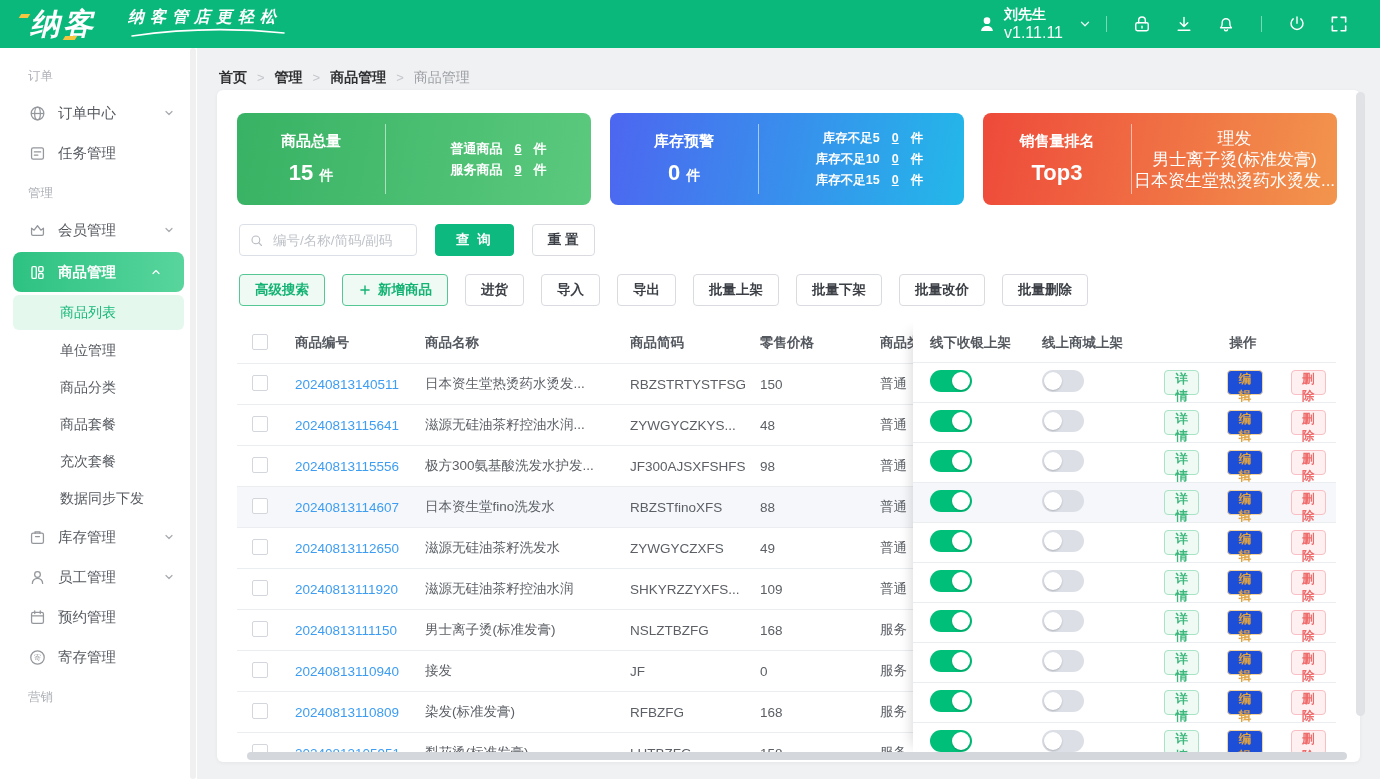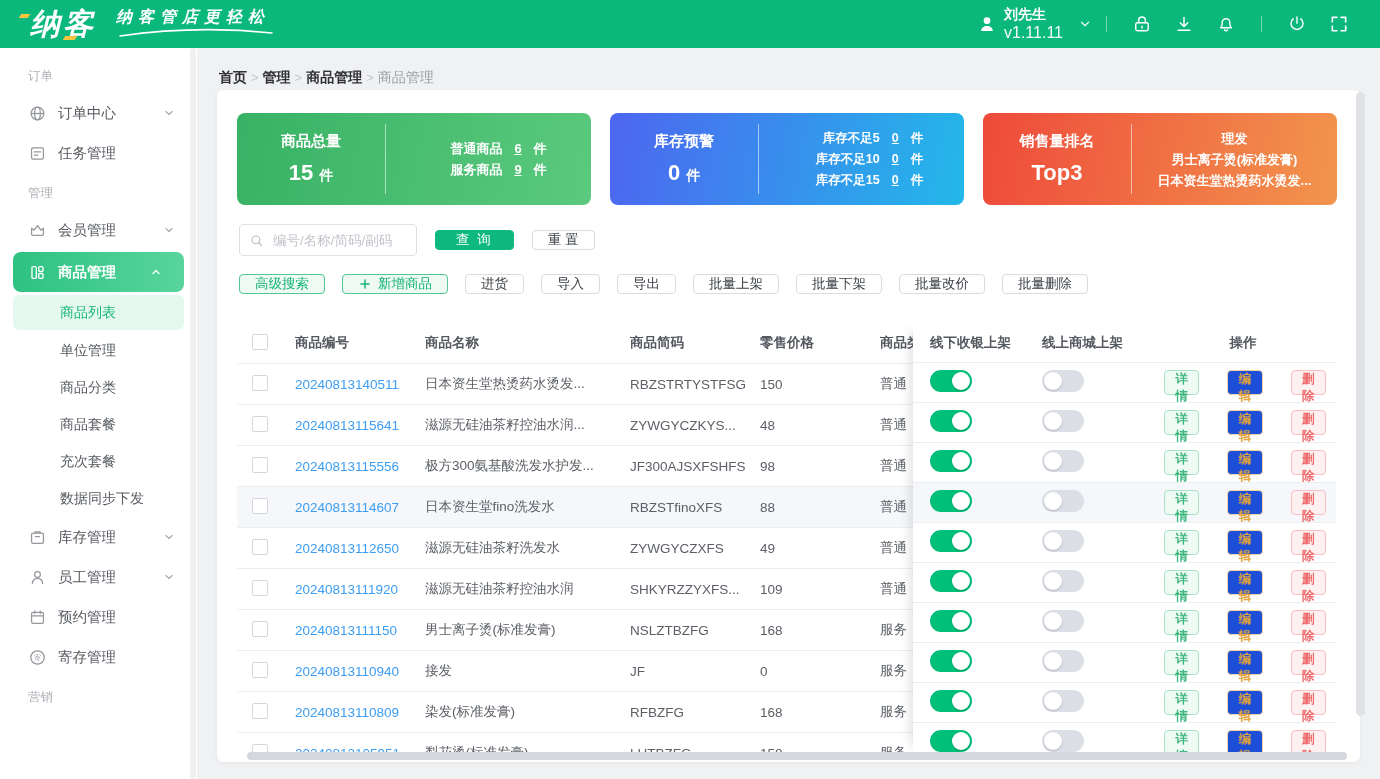--- a/index.html
+++ b/index.html
@@ -2,21 +2,21 @@
 <html><head>
 <meta charset="utf-8">
 <style>
   html,body{margin:0;padding:0;width:1380px;height:779px;overflow:hidden;
     background:#f0f1f3;font-family:"Liberation Sans","DejaVu Sans",sans-serif;
     -webkit-font-smoothing:antialiased;}
   svg{display:block}
   
   .topbar{position:fixed;top:0;left:0;right:0;height:48px;background:#0ab87c;z-index:60;
     display:flex;align-items:center;justify-content:space-between;padding:0 20px;box-sizing:border-box;color:#fff}
-  .brand{display:flex;align-items:flex-start;gap:20px}
+  .brand{display:flex;align-items:flex-start;gap:32px}
   .logo{font-size:30px;line-height:44px;font-weight:900;font-style:italic;letter-spacing:3px;position:relative;padding-left:10px}
   .logo::before{content:"";position:absolute;left:0;top:12px;width:9px;height:4px;background:#f7c53f;transform:skewX(-32deg)}
   .logo::after{content:"";position:absolute;left:44px;bottom:6px;width:12px;height:4px;background:#f7c53f;transform:skewX(-32deg)}
   .slogan-block{margin-top:5px}
   .slogan{font-family:"DejaVu Serif","Liberation Serif",serif;font-style:italic;font-weight:700;
     font-size:16px;letter-spacing:6px;color:#fff}
   .hright{display:flex;align-items:center}
   .user{display:flex;align-items:center;gap:7px;cursor:pointer}
   .user-meta{line-height:1.2;text-align:left}
   .uname{font-size:14px;font-weight:700}
@@ -31,50 +31,50 @@
   .sitem{display:flex;align-items:center;height:40px;padding:0 18px 0 28px;color:#55595f;font-size:14.5px;position:relative;cursor:pointer}
   .sitem .micon{width:19px;height:19px;color:#94979c;margin-right:11px;flex:0 0 auto}
   .sitem .chev{position:absolute;right:22px;width:12px;height:12px;color:#a7aaaf}
   .sitem.active{margin:2px 13px;height:40px;padding:0 12px 0 15px;border-radius:8px;
     background:linear-gradient(90deg,#2dc282,#58d59c);color:#fff;font-weight:700}
   .sitem.active .micon,.sitem.active .chev{color:#fff}
   .ssub{height:37px;line-height:37px;padding-left:60px;font-size:14px;color:#55595f;cursor:pointer}
   .ssub.active{margin:3px 13px 2px;height:35px;line-height:35px;padding-left:47px;border-radius:6px;background:#e4f8ee;color:#17b878}
   
   .main{position:absolute;left:197px;top:48px;right:0;bottom:0}
-  .breadcrumb{height:59px;display:flex;align-items:center;padding-left:22px;font-size:14px;gap:4px;color:#303133}
+  .breadcrumb{height:59px;display:flex;align-items:center;padding-left:22px;font-size:14px;gap:10px;color:#303133}
   .bc{font-weight:700;color:#303133;cursor:pointer}
   .bc.last{font-weight:400;color:#9b9ea3;cursor:default}
   .bc-sep{color:#c3c6cb;font-size:13px}
   .card{position:absolute;left:20px;top:42px;width:1143px;height:672px;background:#fff;border-radius:6px;
     box-shadow:0 1px 4px rgba(0,0,0,.05);overflow:hidden}
   
   .stats{position:absolute;left:20px;top:23px;width:1100px;display:flex;gap:19px}
   .stat{flex:1;height:92px;border-radius:8px;color:#fff;display:flex;align-items:center;box-sizing:border-box}
   .stat.green{background:linear-gradient(100deg,#38b264,#5bc97e)}
   .stat.blue{background:linear-gradient(100deg,#4d66f0,#23b8e9)}
   .stat.orange{background:linear-gradient(100deg,#ee4a3a,#f2954d)}
   .stat-left{width:148px;text-align:center;flex:0 0 auto}
   .stat-title{font-size:15px;font-weight:700}
   .stat-value{margin-top:9px;font-size:22px;font-weight:800}
   .stat-unit{font-size:14px;font-weight:700;margin-left:6px}
   .stat-div{width:1px;height:70px;background:rgba(255,255,255,.55);flex:0 0 auto}
   .stat-right{flex:1;text-align:center;font-size:13px;font-weight:600}
   .sline{display:flex;justify-content:center;align-items:center;line-height:21px}
   .sline .lab{min-width:72px;text-align:right}
   .sline .num{margin:0 12px;font-weight:800;text-decoration:underline;cursor:pointer}
-  .top3-line{line-height:21px;font-size:13px;font-weight:700}
+  .top3-line{line-height:21px;font-size:17px;font-weight:400}
   
   .search-row{position:absolute;left:22px;top:134px;display:flex;align-items:center;gap:18px}
   .sinput{width:178px;height:32px;border:1px solid #dcdfe6;border-radius:4px;display:flex;align-items:center;
     padding:0 9px;box-sizing:border-box;background:#fff}
   .sinput svg{width:15px;height:15px;color:#b9bdc4;margin-right:7px;flex:0 0 auto}
   .sinput input{border:0;outline:0;width:100%;font-size:13.5px;color:#333;font-family:inherit;background:transparent}
   .sinput input::placeholder{color:#bfc3c9}
-  .btn{height:20px;border-radius:4px;font-size:13.5px;font-weight:400;padding:0 15px;cursor:pointer;
+  .btn{height:32px;border-radius:4px;font-size:13.5px;font-weight:700;padding:0 15px;cursor:pointer;
     border:1px solid #d9dbe0;background:#fff;color:#3c4046;font-family:inherit;display:inline-flex;align-items:center;gap:6px}
   .btn.primary{background:#0db97f;border-color:#0db97f;color:#fff;padding:0 20px;letter-spacing:2px}
   .btn.tint{background:#eefaf3;border-color:#55c795;color:#13b373}
   .btn .plus{width:14px;height:14px;color:#13b373}
   .toolbar{position:absolute;left:22px;top:184px;display:flex;gap:17px}
   
   .table{position:absolute;left:20px;top:233px;width:1099px;height:432px;overflow:hidden}
   .grid-main{display:grid;grid-template-columns:58px 130px 205px 130px 120px 1fr;align-items:center}
   .thead{height:40px;font-size:13.5px;font-weight:700;color:#54585f;border-bottom:1px solid #ebeef0}
   .trow{height:40px;font-size:13.5px;color:#5c6066;border-bottom:1px solid #ebeef0}

